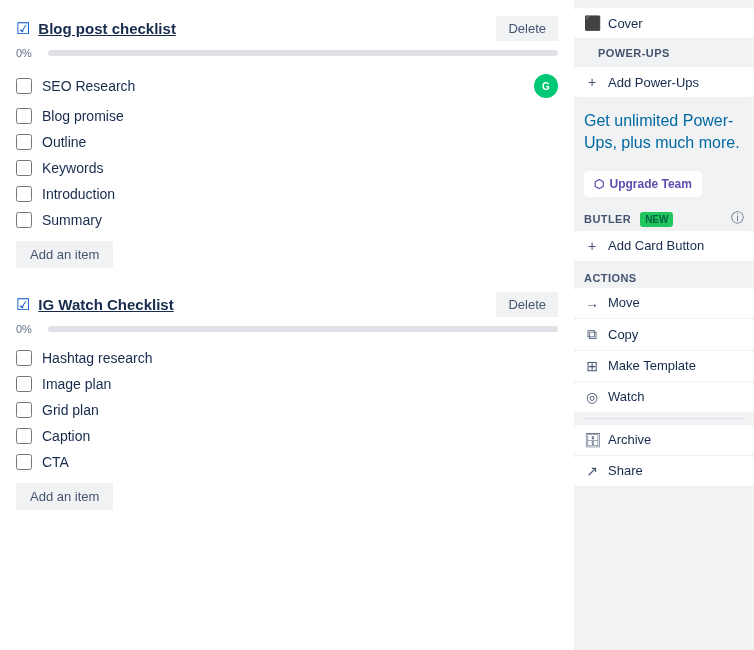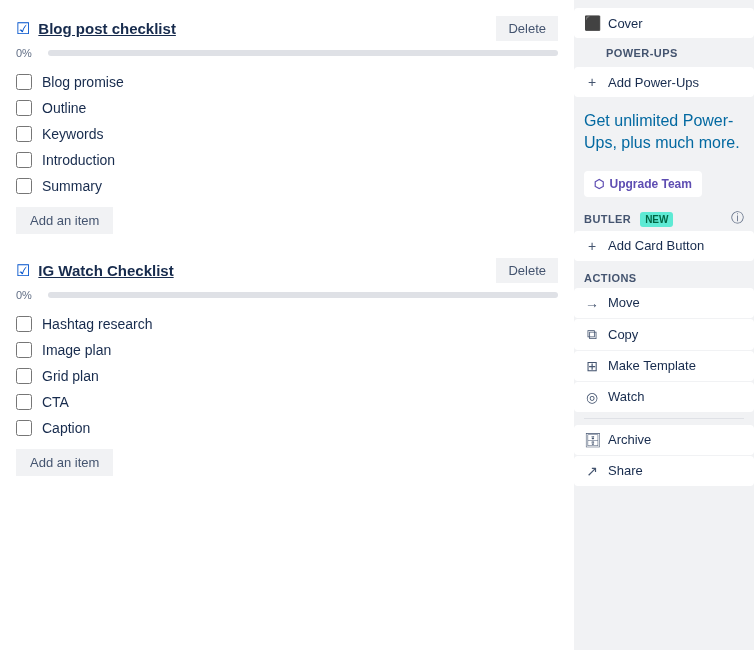--- a/index.html
+++ b/index.html
@@ -137,22 +137,21 @@
 
     
     .right-panel {
       width: 180px;
       background: #f1f2f4;
       overflow-y: auto;
       padding: 8px 0;
     }
 
     .panel-section {
-      padding: 8px 8px 4px;
-      margin-left: 24px;
+      padding: 8px 24px 4px;
     }
 
     .section-label {
       font-size: 11px;
       font-weight: 700;
       color: #44546f;
       letter-spacing: 0.04em;
       text-transform: uppercase;
       margin-bottom: 4px;
     }
@@ -209,21 +208,21 @@
 
     .butler-label {
       font-size: 11px;
       font-weight: 700;
       color: #44546f;
       letter-spacing: 0.04em;
       text-transform: uppercase;
     }
 
     .new-badge {
-      background: #5eead4;
+      background: #22c55e;
       color: #006644;
       font-size: 10px;
       font-weight: 700;
       padding: 2px 5px;
       border-radius: 3px;
       margin-left: 5px;
     }
 
     .info-icon {
       color: #626f86;
@@ -259,20 +258,24 @@
       </div>
       <button class="delete-btn">Delete</button>
     </div>
     <div class="progress-row">
       <span class="progress-pct">0%</span>
       <div class="progress-bar-bg">
         <div class="progress-bar-fill" style="width:0%"></div>
       </div>
     </div>
   <div class="checklist-item">
+      <input type="checkbox" class="item-checkbox" style="">
+      <span class="item-label">SEO Research</span>
+      <div class="item-avatar">G</div>
+    </div><div class="checklist-item">
       <input type="checkbox" class="item-checkbox" style="">
       <span class="item-label">Blog promise</span>
 
     </div><div class="checklist-item">
       <input type="checkbox" class="item-checkbox" style="">
       <span class="item-label">Outline</span>
 
     </div><div class="checklist-item">
       <input type="checkbox" class="item-checkbox" style="">
       <span class="item-label">Keywords</span>
@@ -307,25 +310,25 @@
     </div><div class="checklist-item">
       <input type="checkbox" class="item-checkbox" style="">
       <span class="item-label">Image plan</span>
 
     </div><div class="checklist-item">
       <input type="checkbox" class="item-checkbox" style="">
       <span class="item-label">Grid plan</span>
 
     </div><div class="checklist-item">
       <input type="checkbox" class="item-checkbox" style="">
+      <span class="item-label">Caption</span>
+
+    </div><div class="checklist-item">
+      <input type="checkbox" class="item-checkbox" style="">
       <span class="item-label">CTA</span>
-
-    </div><div class="checklist-item">
-      <input type="checkbox" class="item-checkbox" style="">
-      <span class="item-label">Caption</span>
 
     </div><button class="add-item-btn">Add an item</button></div>
   </div>
 
 <div class="right-panel">
 
   <div class="panel-item">
     <span class="panel-icon">⬛</span>
     <span>Cover</span>
   </div>

